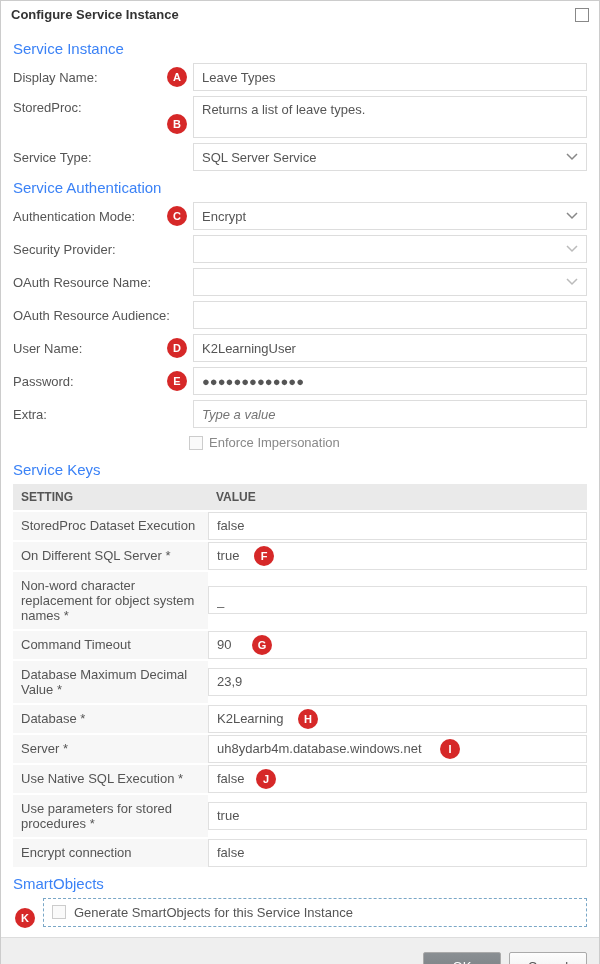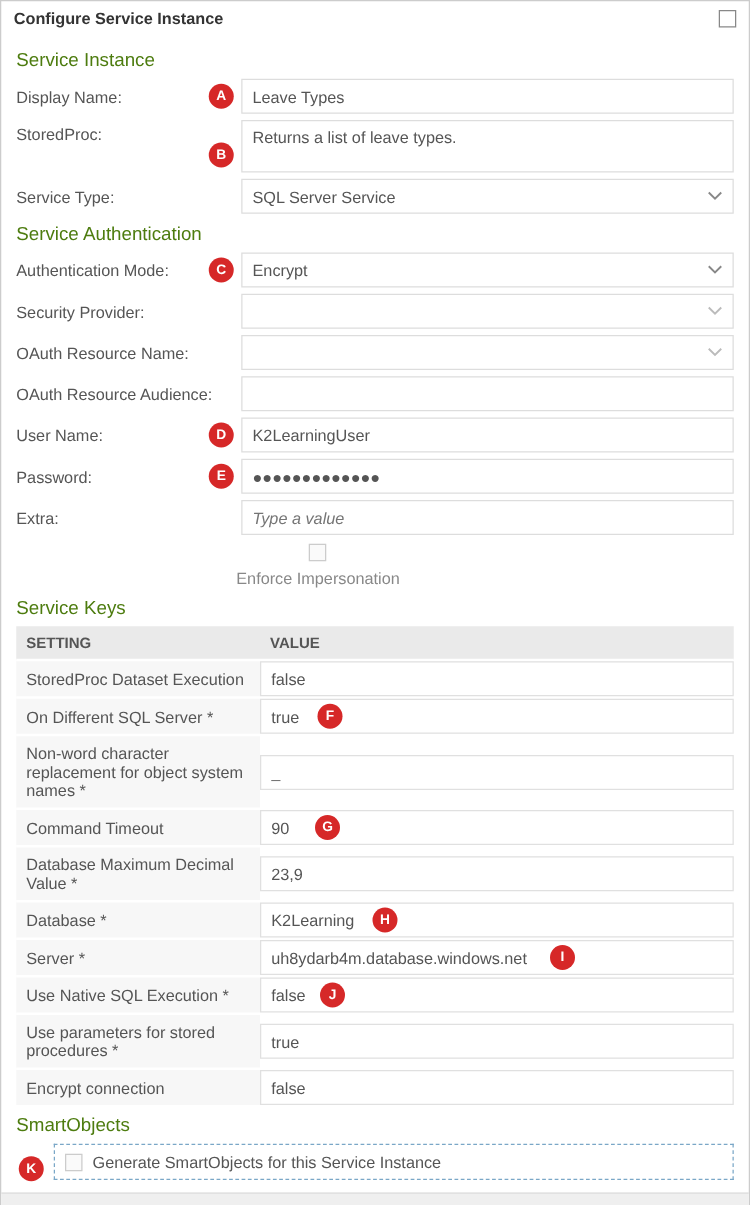--- a/index.html
+++ b/index.html
@@ -24,21 +24,21 @@
     }
     .titlebar .win-icon {
       width: 14px;
       height: 14px;
       border: 1px solid #888;
     }
     .content {
       padding: 4px 12px 8px 12px;
     }
     .section-title {
-      color: #4d7c0f;
+      color: #3b82f6;
       font-size: 15px;
       font-weight: 400;
       margin: 8px 0 6px 0;
     }
     .row {
       display: flex;
       align-items: center;
       margin: 5px 0;
       gap: 4px;
       position: relative;
@@ -99,21 +99,20 @@
     }
     .chev svg { display: block; }
     .placeholder { color: #aaa; font-style: italic; }
     .check-row {
       display: inline-flex;
       align-items: center;
       gap: 6px;
       margin-left: 176px;
       margin-top: 2px;
       color: #888;
-      flex-direction: column;
     }
     .checkbox {
       width: 14px;
       height: 14px;
       border: 1px solid #ccc;
       background: #fafafa;
     }
 
     
     .sk-table {

